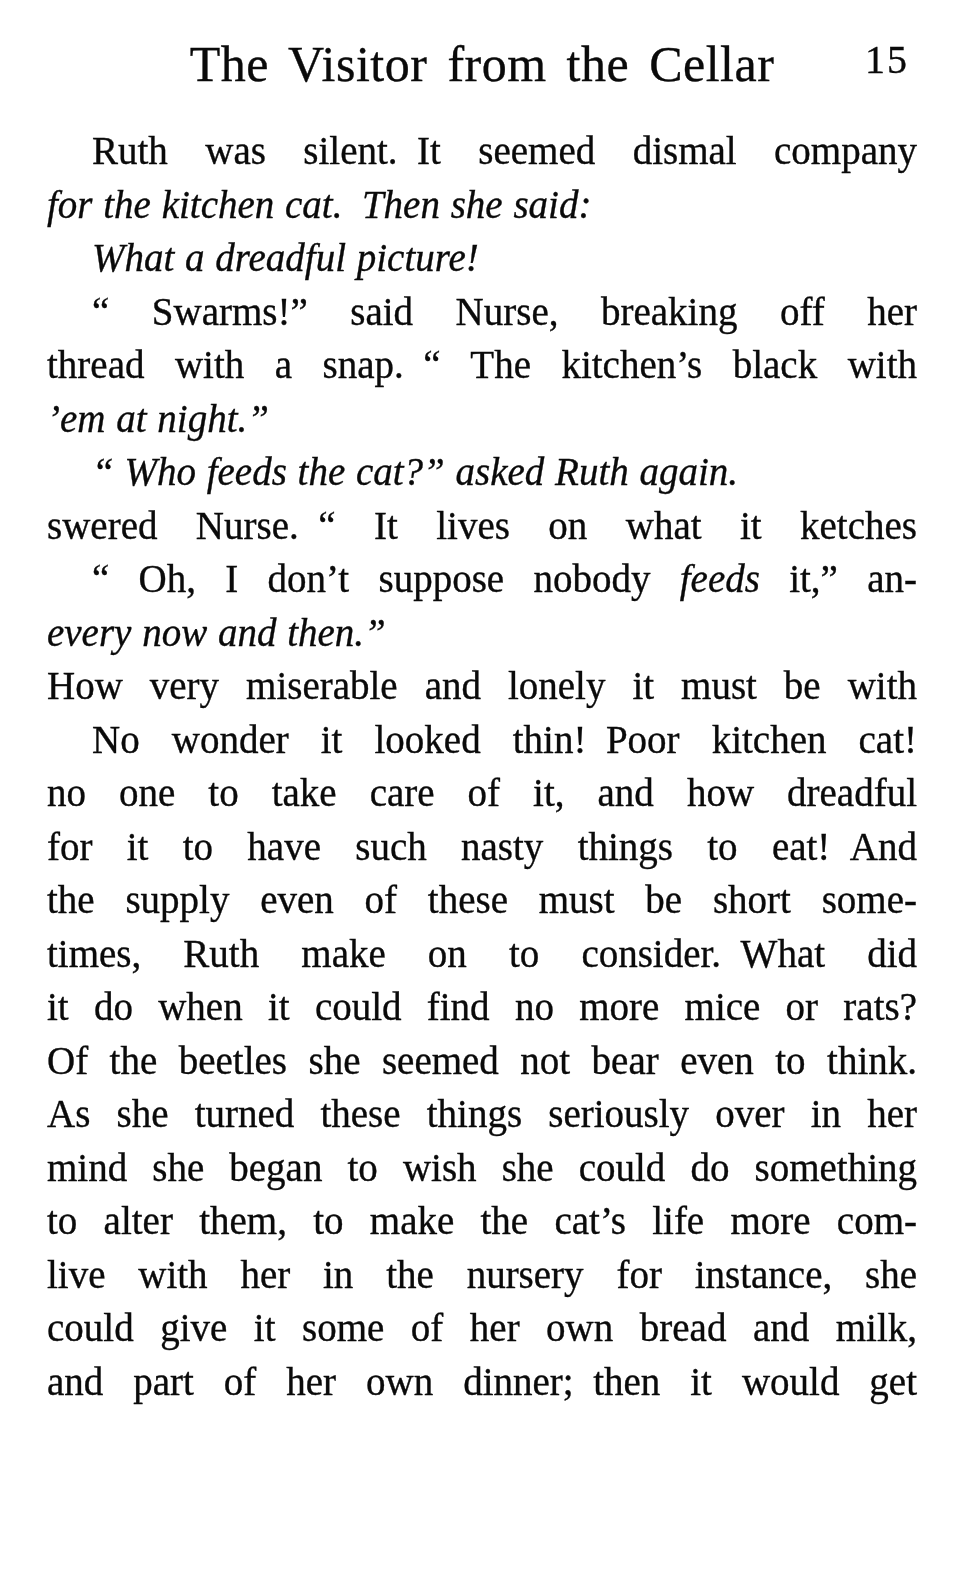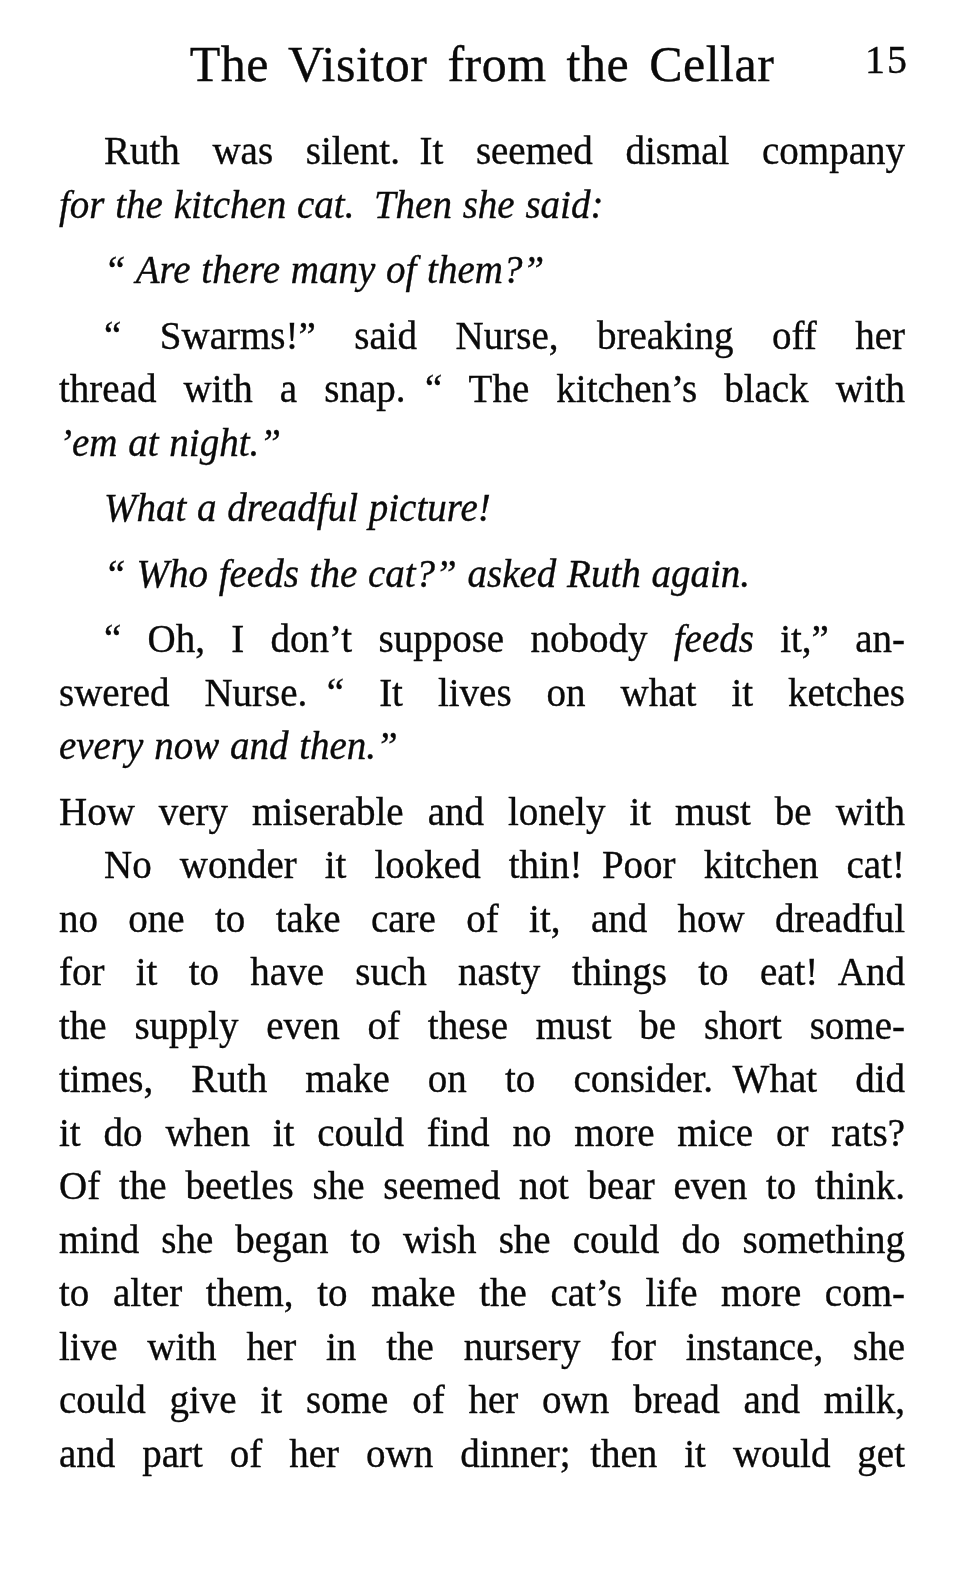--- a/index.html
+++ b/index.html
@@ -38,21 +38,21 @@
     right: 8px;
     bottom: 4px;
     font-size: 40px;
     letter-spacing: 2px;
     font-variant-numeric: oldstyle-nums;
   }
   .body-text {
     font-size: 39px;
     line-height: 53.5px;
   }
-  .para { margin: 12px; }
+  .para { margin: 0; }
   .line {
     text-align: justify;
     text-align-last: justify;
     word-spacing: 1px;
   }
   .line.first { text-indent: 45px; }
   .line.last  { text-align-last: left; font-style: italic; }
   .line i { font-style: italic; }
 </style>
 </head>
@@ -63,47 +63,45 @@
     <span class="page-title">The Visitor from the Cellar</span>
     <span class="folio">15</span>
   </div>
 
   <div class="body-text">
       <div class="para">
         <div class="line first">Ruth was silent. It seemed dismal company</div>
         <div class="line last">for the kitchen cat. Then she said:</div>
       </div>
       <div class="para">
-        <div class="line first last">“ Are there many of them?”</div>
+        <div class="line first last">What a dreadful picture!</div>
       </div>
       <div class="para">
         <div class="line first">“ Swarms!” said Nurse, breaking off her</div>
         <div class="line">thread with a snap. “ The kitchen’s black with</div>
         <div class="line last">’em at night.”</div>
       </div>
       <div class="para">
-        <div class="line first last">What a dreadful picture!</div>
-      </div>
-      <div class="para">
         <div class="line first last">“ Who feeds the cat?” asked Ruth again.</div>
       </div>
       <div class="para">
+        <div class="line">swered Nurse. “ It lives on what it ketches</div>
         <div class="line first">“ Oh, I don’t suppose nobody <i>feeds</i> it,” an-</div>
-        <div class="line">swered Nurse. “ It lives on what it ketches</div>
         <div class="line last">every now and then.”</div>
       </div>
       <div class="para">
         <div class="line">How very miserable and lonely it must be with</div>
         <div class="line first">No wonder it looked thin! Poor kitchen cat!</div>
         <div class="line">no one to take care of it, and how dreadful</div>
         <div class="line">for it to have such nasty things to eat! And</div>
         <div class="line">the supply even of these must be short some-</div>
         <div class="line">times, Ruth make on to consider. What did</div>
         <div class="line">it do when it could find no more mice or rats?</div>
         <div class="line">Of the beetles she seemed not bear even to think.</div>
+        <div class="line">As she turned these things seriously over in her</div>
         <div class="line">mind she began to wish she could do something</div>
         <div class="line">to alter them, to make the cat’s life more com-</div>
         <div class="line">live with her in the nursery for instance, she</div>
         <div class="line">could give it some of her own bread and milk,</div>
         <div class="line">and part of her own dinner; then it would get</div>
       </div>
     </div>
 </div>
 
 </body></html>

